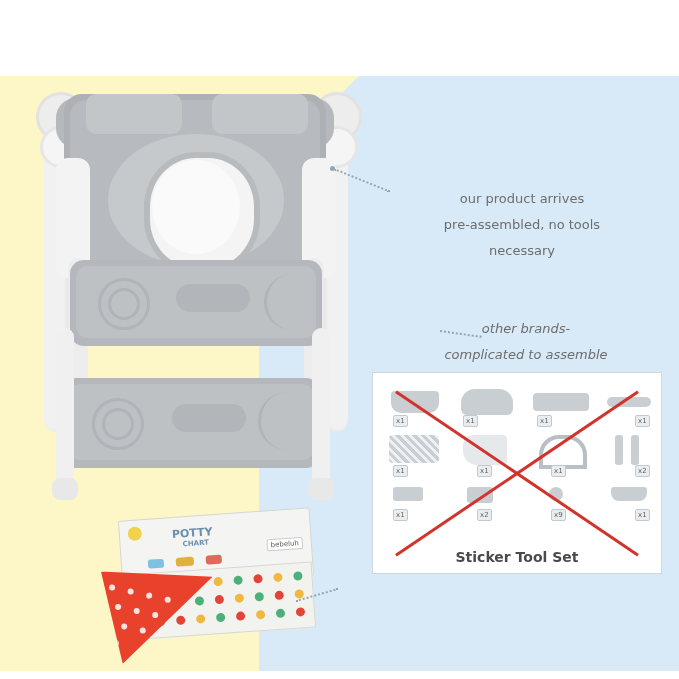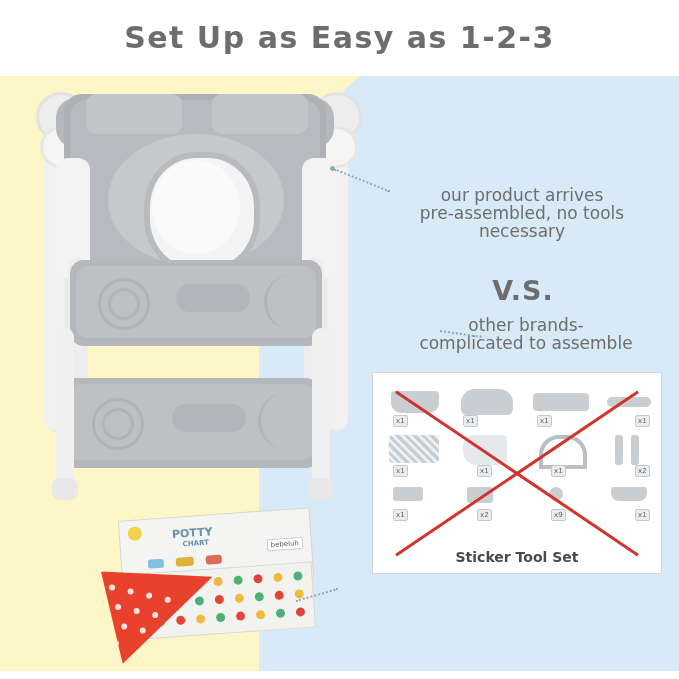--- a/index.html
+++ b/index.html
@@ -15,21 +15,21 @@
   .bg-white-top{position:absolute;left:0;top:0;width:679px;height:76px;background:#ffffff;}
   .bg-white-bottom{position:absolute;left:0;bottom:0;width:679px;height:8px;background:#ffffff;}
 
   
   .title{position:absolute;left:0;top:20px;width:679px;text-align:center;
          font-family:"DejaVu Sans",sans-serif;font-weight:bold;font-size:30px;
          letter-spacing:1.5px;color:#6d6d6d;}
 
   
   .caption{position:absolute;color:#6d6d6d;font-family:"DejaVu Sans",sans-serif;
-           font-size:17px;line-height:18px;text-align:center;}
+           font-size:13px;line-height:26px;text-align:center;}
   .cap1{left:376px;top:186px;width:292px;}
   .vs{position:absolute;left:418px;top:275px;width:210px;text-align:center;
       font-weight:bold;font-size:27px;color:#6d6d6d;letter-spacing:1px;}
   .cap2{left:376px;top:316px;width:300px;}
   .cap3{left:300px;top:608px;width:370px;}
 
   
   .dots{position:absolute;border-top:2px dotted #8fa7b5;}
 
   
@@ -68,21 +68,20 @@
 <body>
 
 <div id="stage">
 
   <div class="bg-yellow"></div>
   <div class="bg-blue2"></div>
   <div class="bg-blue"></div>
   <div class="bg-white-top"></div>
   <div class="bg-white-bottom"></div>
 
-  <div class="title">Set Up as Easy as 1-2-3</div>
 
   <div id="product">
 
     <div class="pc" style="left:18px;top:24px;width:26px;height:330px;background:#f1f1f1;border-radius:13px;box-shadow:inset -3px 0 4px rgba(0,0,0,.07);"></div>
     <div class="pc" style="left:296px;top:24px;width:26px;height:330px;background:#f1f1f1;border-radius:13px;box-shadow:inset 3px 0 4px rgba(0,0,0,.07);"></div>
 
     <div class="pc" style="left:10px;top:14px;width:44px;height:44px;border-radius:50%;background:#ededed;border:3px solid #e2e2e2;"></div>
     <div class="pc" style="left:286px;top:14px;width:44px;height:44px;border-radius:50%;background:#ededed;border:3px solid #e2e2e2;"></div>
     <div class="pc" style="left:14px;top:48px;width:36px;height:36px;border-radius:50%;background:#f5f5f5;border:3px solid #e6e6e6;"></div>
     <div class="pc" style="left:290px;top:48px;width:36px;height:36px;border-radius:50%;background:#f5f5f5;border:3px solid #e6e6e6;"></div>
@@ -127,23 +126,22 @@
     <div class="pc" style="left:282px;top:400px;width:26px;height:22px;background:#e8e8e8;border-radius:8px;"></div>
   </div>
 
   <div class="dots" style="left:334px;top:168px;width:60px;transform:rotate(22deg);transform-origin:left center;"></div>
   <div class="dots" style="left:330px;top:166px;width:5px;border-top:5px dotted #8fa7b5;"></div>
 
   <div class="caption cap1" style="white-space:pre-line;">our product arrives
 pre-assembled, no tools
 necessary</div>
 
-  <div class="vs">V.S.</div>
-
-  <div class="caption cap2" style="white-space:pre-line;">other brands-
+
+  <div class="caption cap2" style="white-space:pre-line;font-style:italic;">other brands-
 complicated to assemble</div>
 
   <div class="dots" style="left:440px;top:330px;width:42px;transform:rotate(8deg);transform-origin:left center;"></div>
 
   <div id="toolbox">
     <div class="grid">
 
       <div class="tool" style="left:6px;top:4px;width:60px;height:40px;">
         <div class="shape" style="width:48px;height:22px;top:6px;left:4px;border-radius:4px 4px 10px 10px;"></div>
         <div class="qty" style="left:6px;top:30px;">x1</div>

